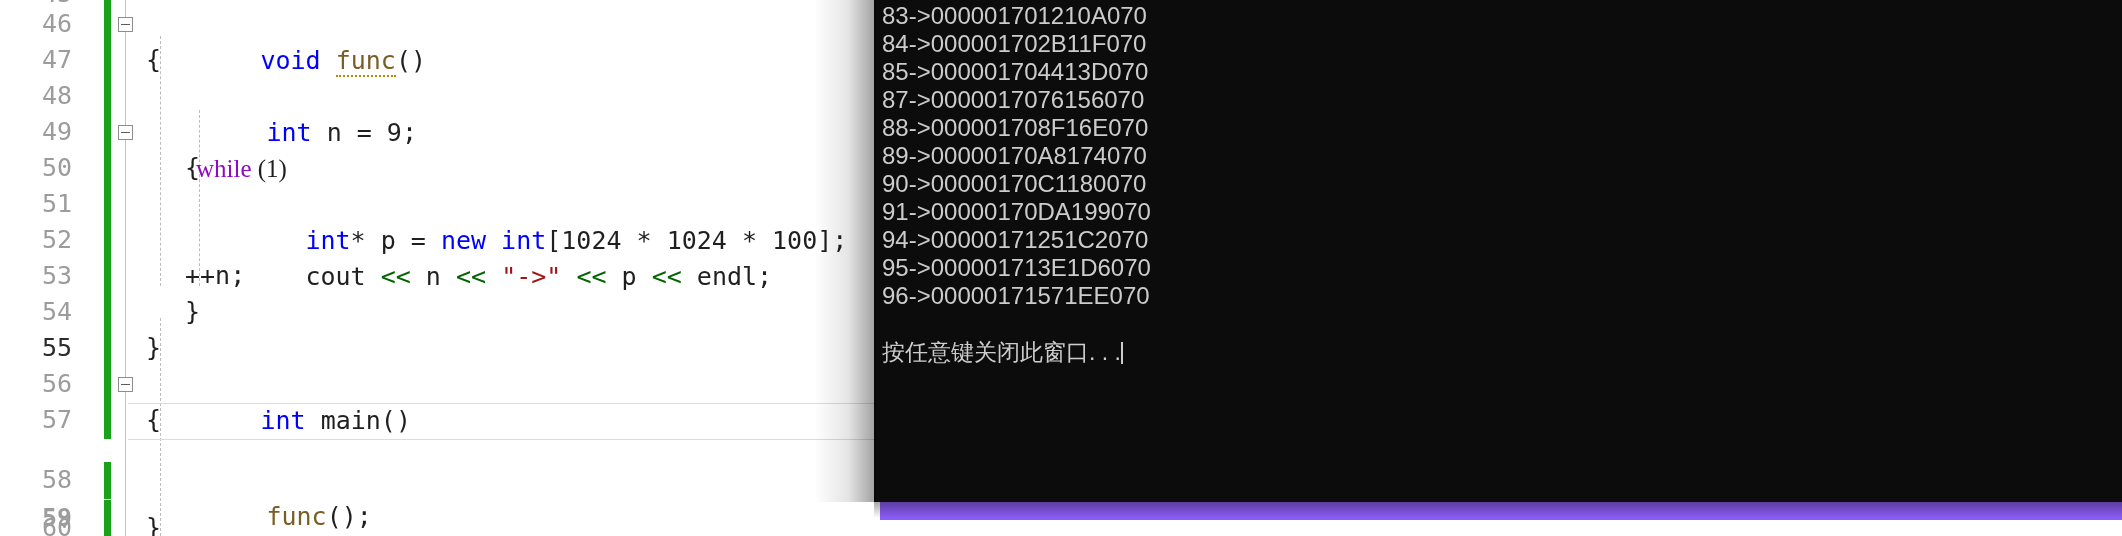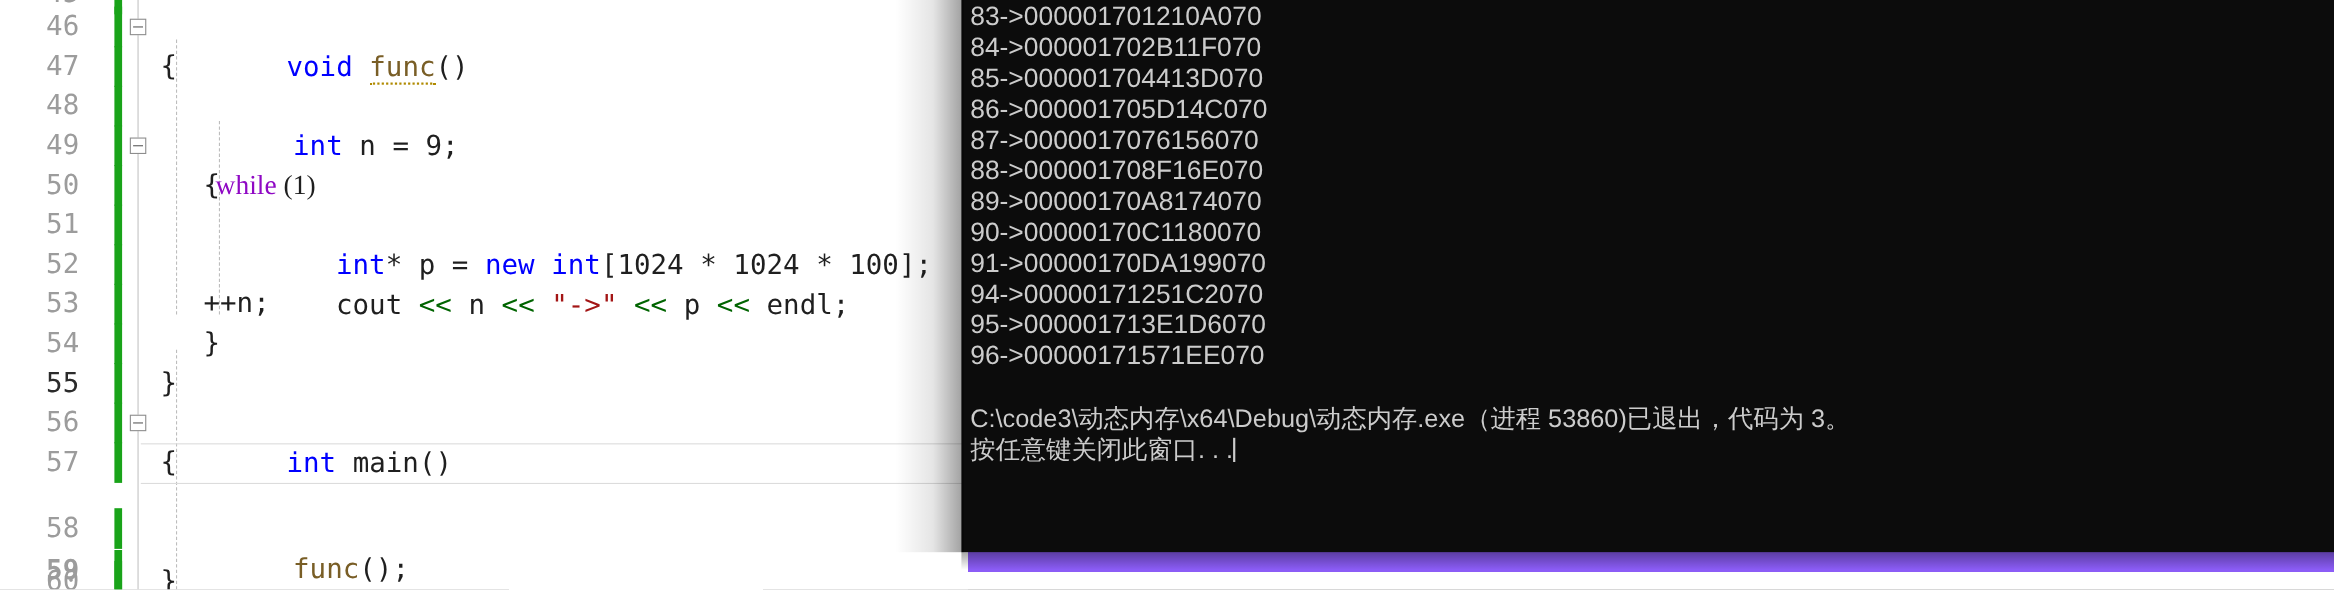--- a/index.html
+++ b/index.html
@@ -298,30 +298,28 @@
       <span class="code-text t-plain" style="left:146px;">}</span>
     </div>
 
   </div>
 
   <div class="console">
     <div style="height:2px;"></div>
     <div class="con-line">83-&gt;000001701210A070</div>
     <div class="con-line">84-&gt;000001702B11F070</div>
     <div class="con-line">85-&gt;000001704413D070</div>
-    <div class="con-line">86-&gt;000001705D14C070</div>
     <div class="con-line">87-&gt;0000017076156070</div>
     <div class="con-line">88-&gt;000001708F16E070</div>
     <div class="con-line">89-&gt;00000170A8174070</div>
     <div class="con-line">90-&gt;00000170C1180070</div>
     <div class="con-line">91-&gt;00000170DA199070</div>
     <div class="con-line">94-&gt;00000171251C2070</div>
     <div class="con-line">95-&gt;000001713E1D6070</div>
     <div class="con-line">96-&gt;00000171571EE070</div>
     <div class="con-gap"></div>
-    <div class="con-line cn">C:\code3\动态内存\x64\Debug\动态内存.exe（进程 53860)已退出，代码为 3。</div>
     <div class="con-line cn"><span>按任意键关闭此窗口. . .</span><span class="caret"></span></div>
   </div>
 
   <div class="console-shadow"></div>
   <div class="console-bottom-shadow"></div>
 
 </div>
 
 </body></html>

